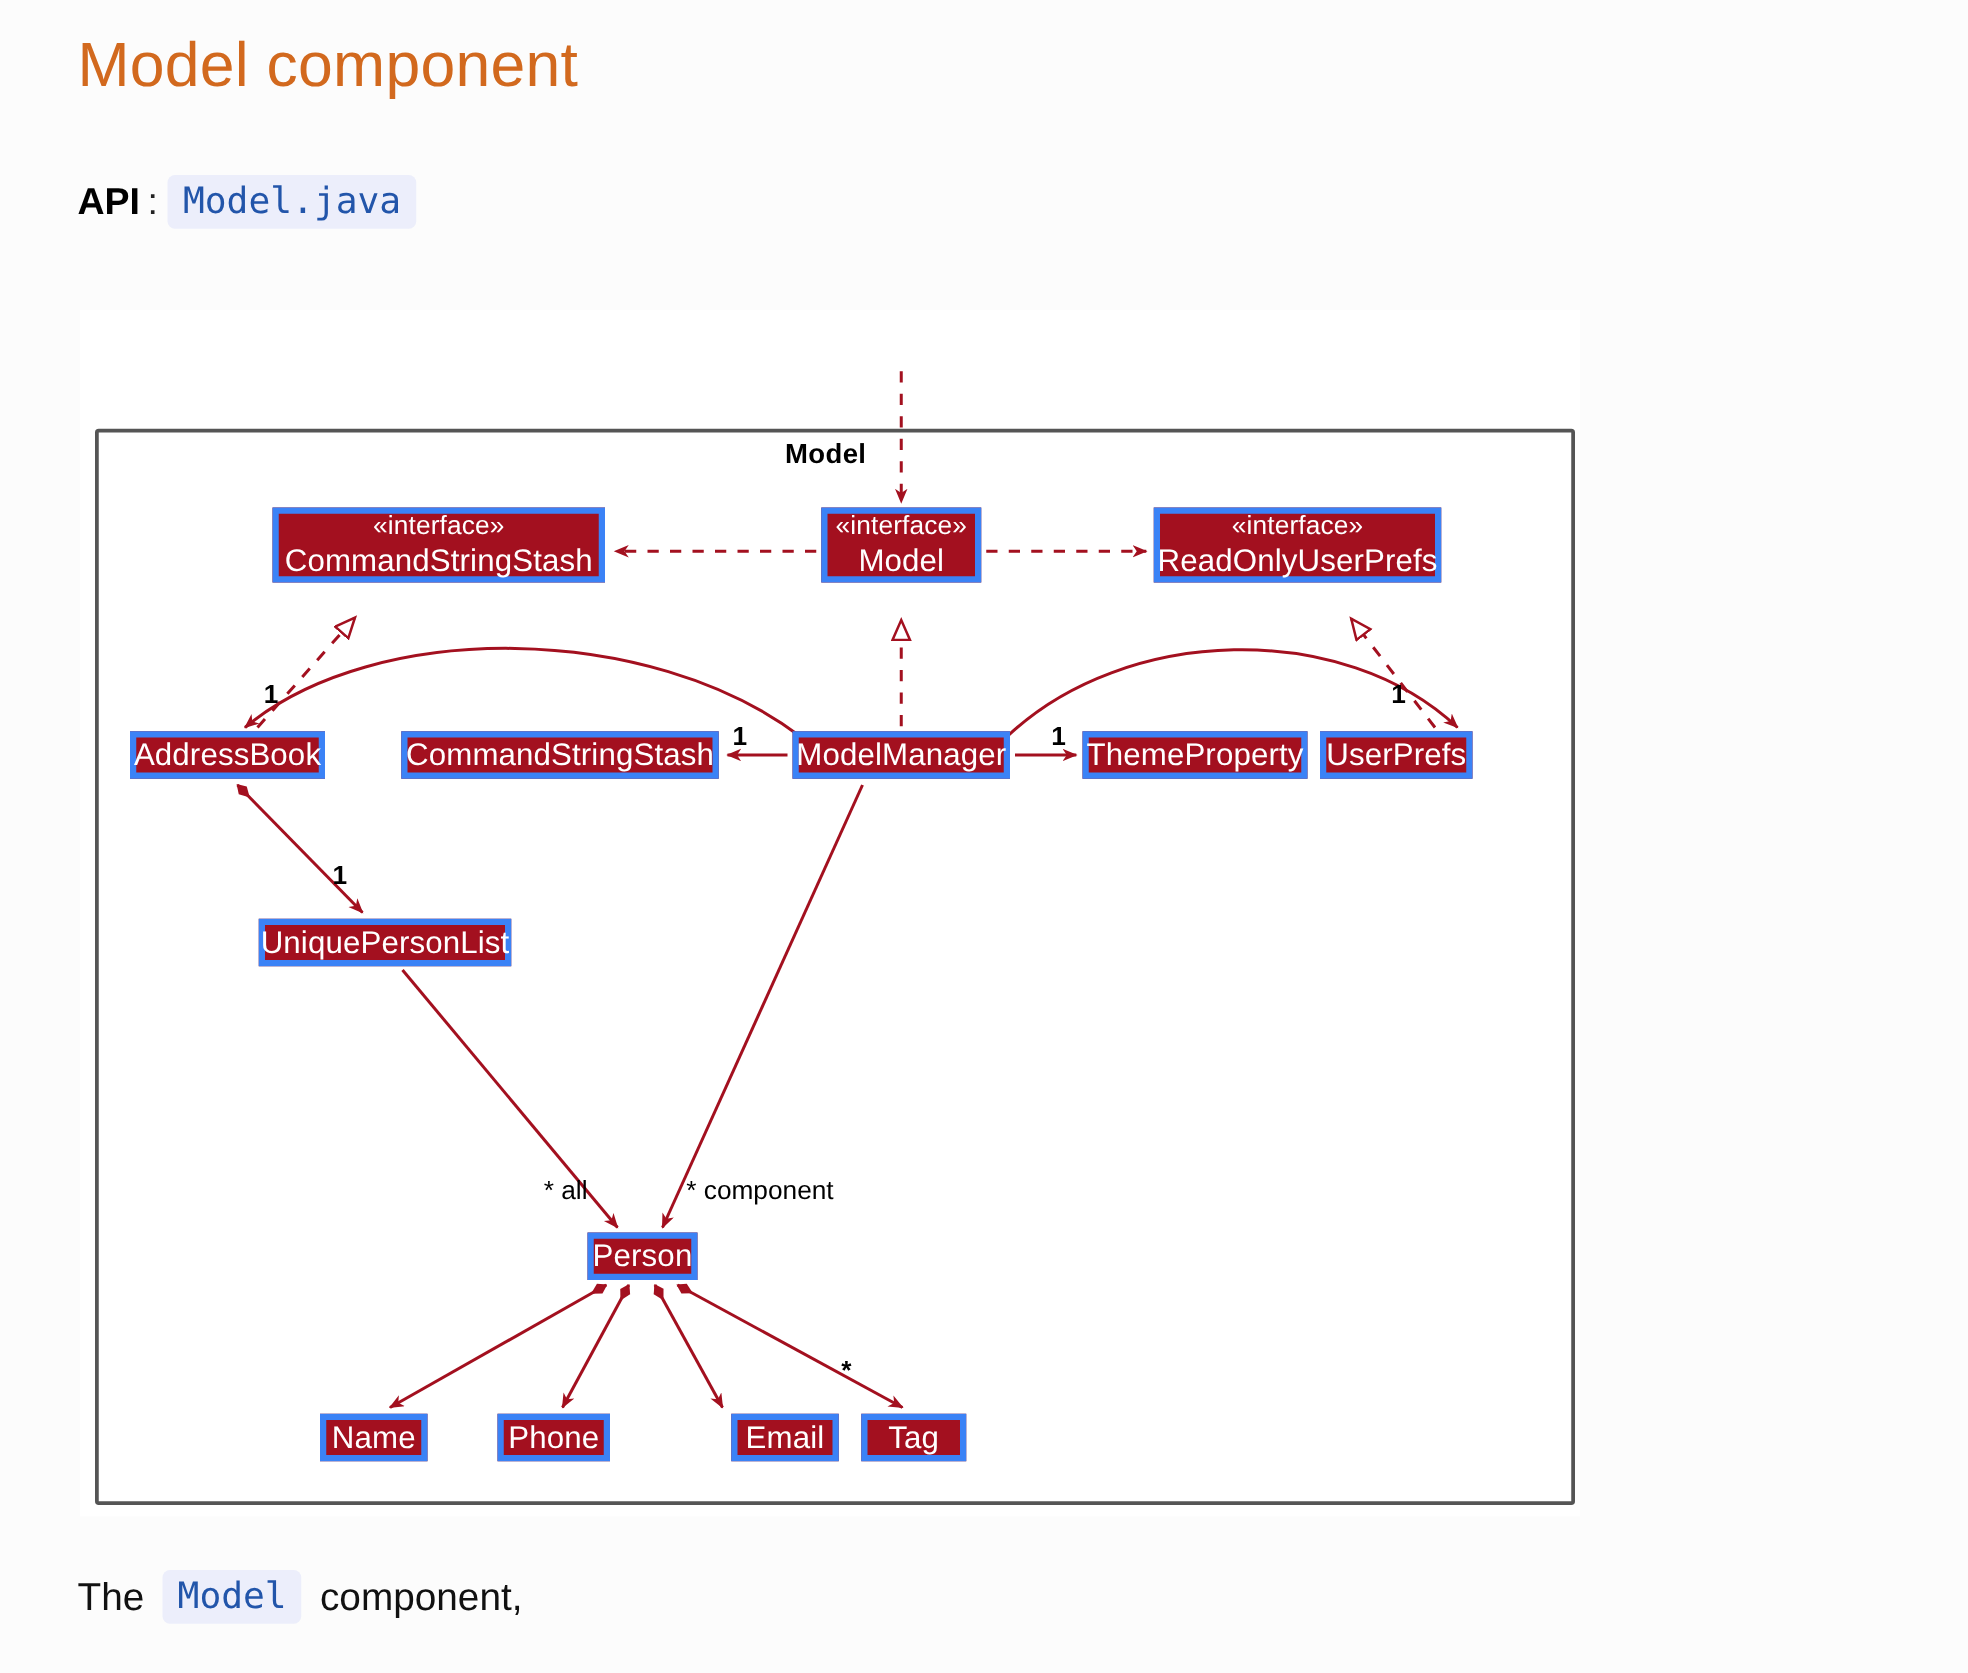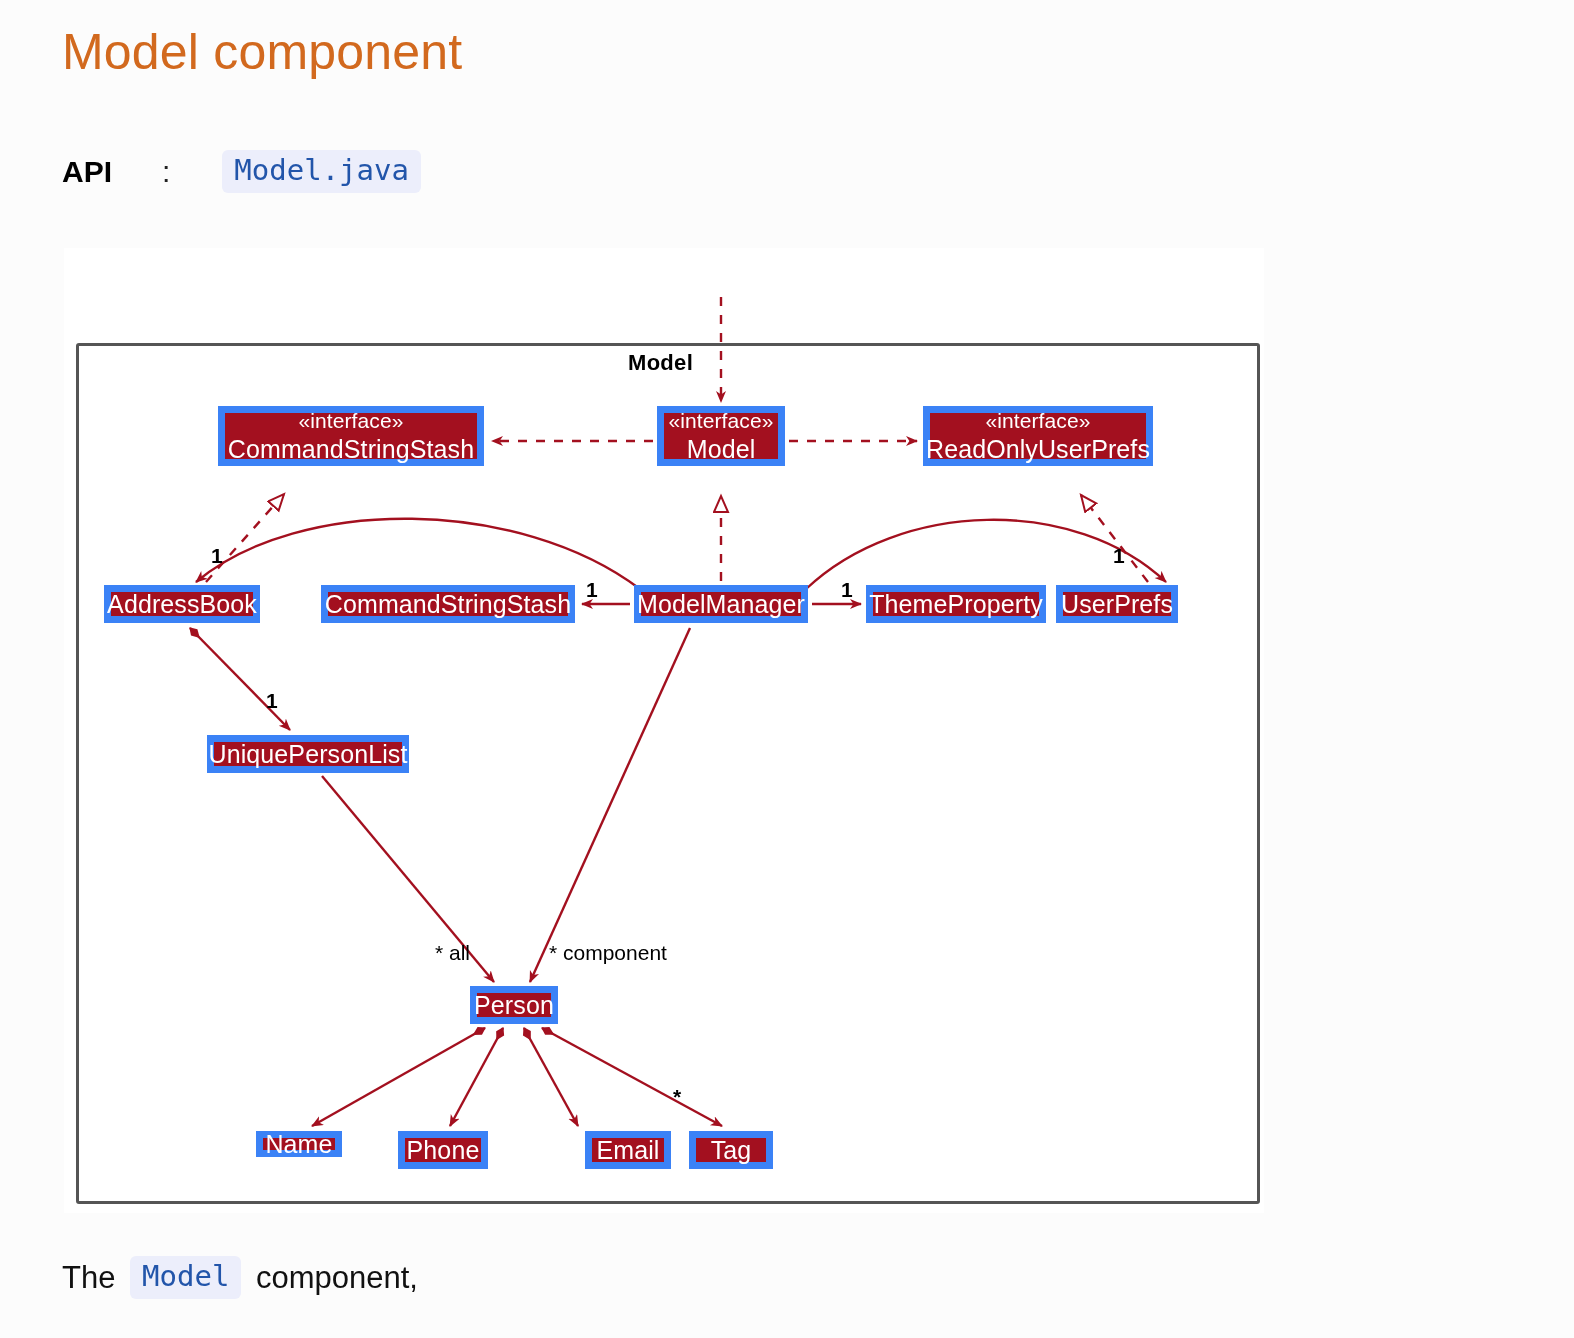--- a/index.html
+++ b/index.html
@@ -24,27 +24,26 @@
     font-weight: 400;
     color: #d2691e;
     letter-spacing: 0.2px;
     line-height: 1.2;
   }
 
   
   #api-line {
     position: absolute;
     left: 62px;
-    top: 150px;
+    top: 140px;
     font-size: 30px;
     color: #111;
     display: flex;
     align-items: center;
     white-space: pre;
-    gap: 44px;
   }
   #api-line .api-label {
     font-weight: bold;
     font-size: 30px;
     color: #000;
   }
   #api-line .api-colon {
     font-weight: 400;
     font-size: 30px;
     color: #222;
@@ -99,21 +98,21 @@
     top: 0;
     width: 1574px;
     height: 1338px;
     pointer-events: none;
   }
 
   
   .uml-box {
     position: absolute;
     background: #A3101F;
-    border: 7px solid #3b82f6;
+    border: 5px solid #3b82f6;
     color: #ffffff;
     font-size: 24px;
     line-height: 30px;
     text-align: center;
     box-sizing: border-box;
     display: flex;
     flex-direction: column;
     align-items: center;
     justify-content: center;
     white-space: nowrap;
@@ -260,21 +259,21 @@
 </div>
 
 <div class="uml-box" style="left:207px; top:735px; width:202px; height:38px;">
   <span class="cname">UniquePersonList</span>
 </div>
 
 <div class="uml-box" style="left:470px; top:986px; width:88px; height:38px;">
   <span class="cname">Person</span>
 </div>
 
-<div class="uml-box" style="left:256px; top:1131px; width:86px; height:26px;">
+<div class="uml-box" style="left:256px; top:1131px; width:86px; height:38px;">
   <span class="cname">Name</span>
 </div>
 
 <div class="uml-box" style="left:398px; top:1131px; width:90px; height:38px;">
   <span class="cname">Phone</span>
 </div>
 
 <div class="uml-box" style="left:545px; top:1131px; width:86px; height:38px;margin-left:40px;">
   <span class="cname">Email</span>
 </div>

